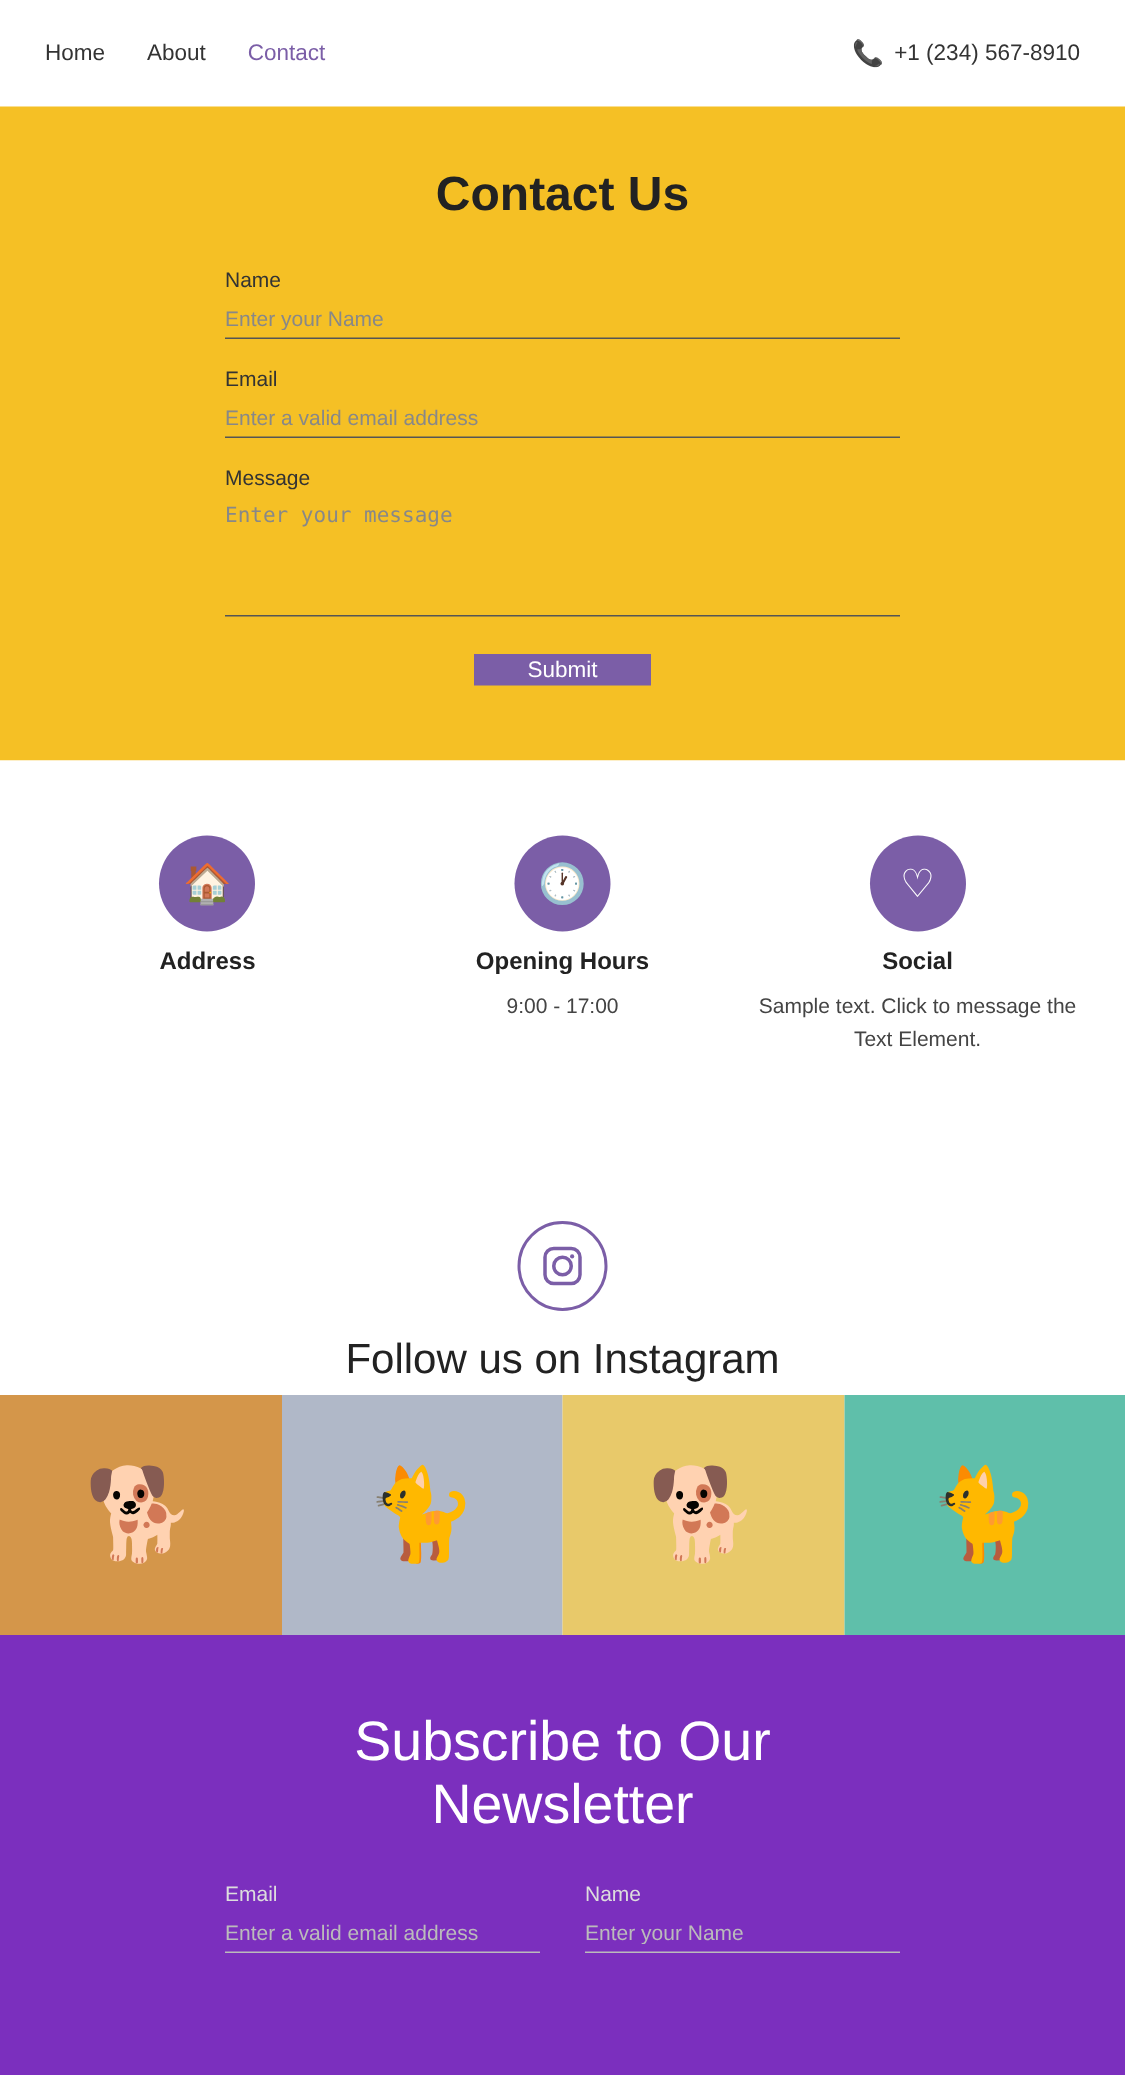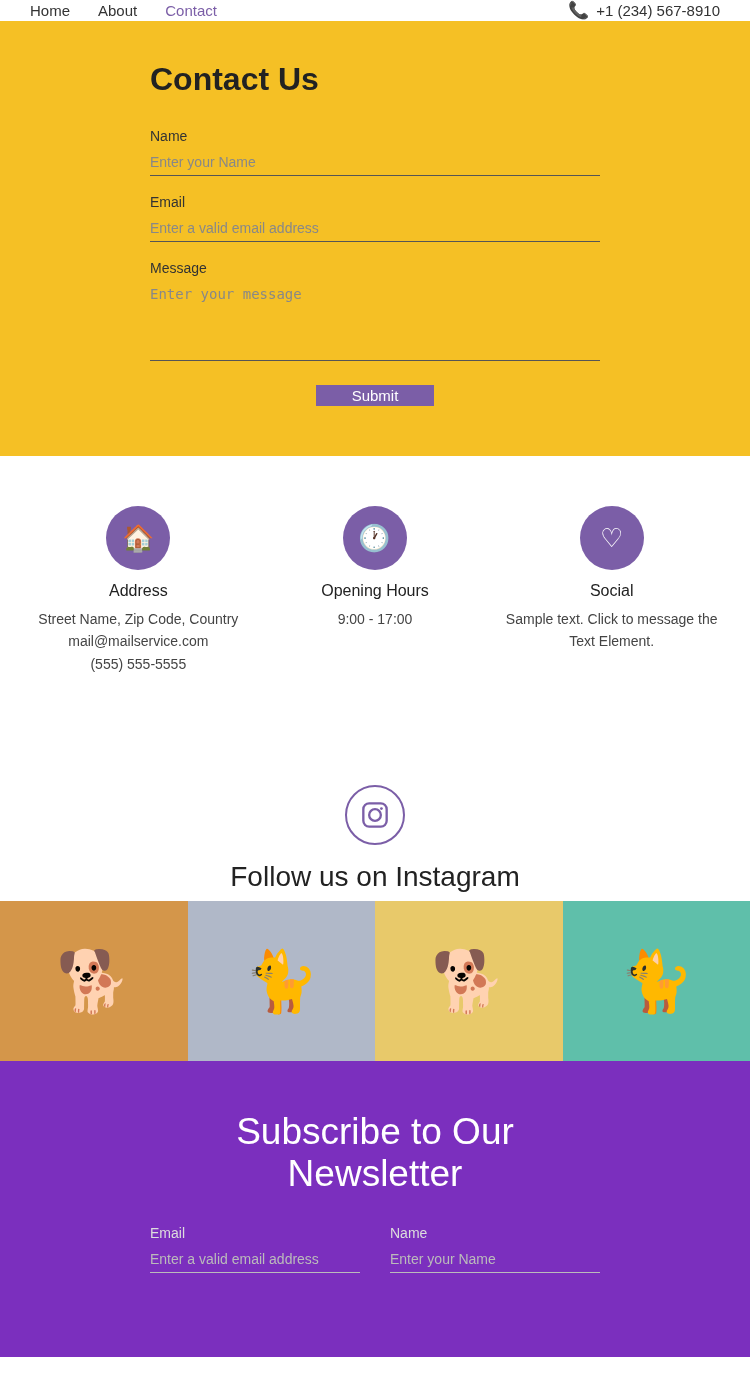--- a/index.html
+++ b/index.html
@@ -3,21 +3,21 @@
   <meta charset="utf-8">
   <style>
     * { box-sizing: border-box; margin: 0; padding: 0; }
     body { font-family: Arial, sans-serif; width: 750px; margin: 0 auto; }
 
     
     nav {
       display: flex;
       align-items: center;
       justify-content: space-between;
-      padding: 0 30px;
+      padding: 25px 30px;
       background: #fff;
     }
     .nav-links { display: flex; gap: 28px; }
     .nav-links a {
       text-decoration: none;
       color: #333;
       font-size: 15px;
     }
     .nav-links a.active { color: #7b5ea7; }
     .nav-phone {
@@ -28,20 +28,21 @@
       color: #333;
     }
     .phone-icon { color: #7b5ea7; font-size: 17px; }
 
     
     .contact-section {
       background: #f5c025;
       padding: 40px 150px 50px;
     }
     .contact-section h1 {
+      text-align: center;
       font-size: 32px;
       font-weight: bold;
       color: #222;
       margin-bottom: 30px;
     }
     .form-group { margin-bottom: 18px; }
     .form-group label {
       display: block;
       font-size: 14px;
       color: #333;
@@ -104,21 +105,21 @@
       background: #7b5ea7;
       display: flex;
       align-items: center;
       justify-content: center;
       margin: 0 auto 12px;
       color: #fff;
       font-size: 26px;
     }
     .reach-item h3 {
       font-size: 16px;
-      font-weight: normal;
+      font-weight: bold;
       color: #222;
       margin-bottom: 8px;
     }
     .reach-item p {
       font-size: 14px;
       color: #444;
       line-height: 1.6;
     }
 
     
@@ -228,25 +229,20 @@
     <textarea placeholder="Enter your message" style=""></textarea>
   </div>
   <button class="submit-btn">Submit</button>
 </section>
 
 <section class="reach-section">
   <div class="reach-grid">
     <div class="reach-item">
       <div class="reach-icon">🏠</div>
       <h3>Address</h3>
-      <p>
-        Street Name, Zip Code, Country<br>
-        mail@mailservice.com<br>
-        (555) 555-5555
-      </p>
     </div>
     <div class="reach-item">
       <div class="reach-icon">🕐</div>
       <h3>Opening Hours</h3>
       <p>9:00 - 17:00</p>
     </div>
     <div class="reach-item">
       <div class="reach-icon">♡</div>
       <h3>Social</h3>
       <p>Sample text. Click to message the Text Element.</p>

